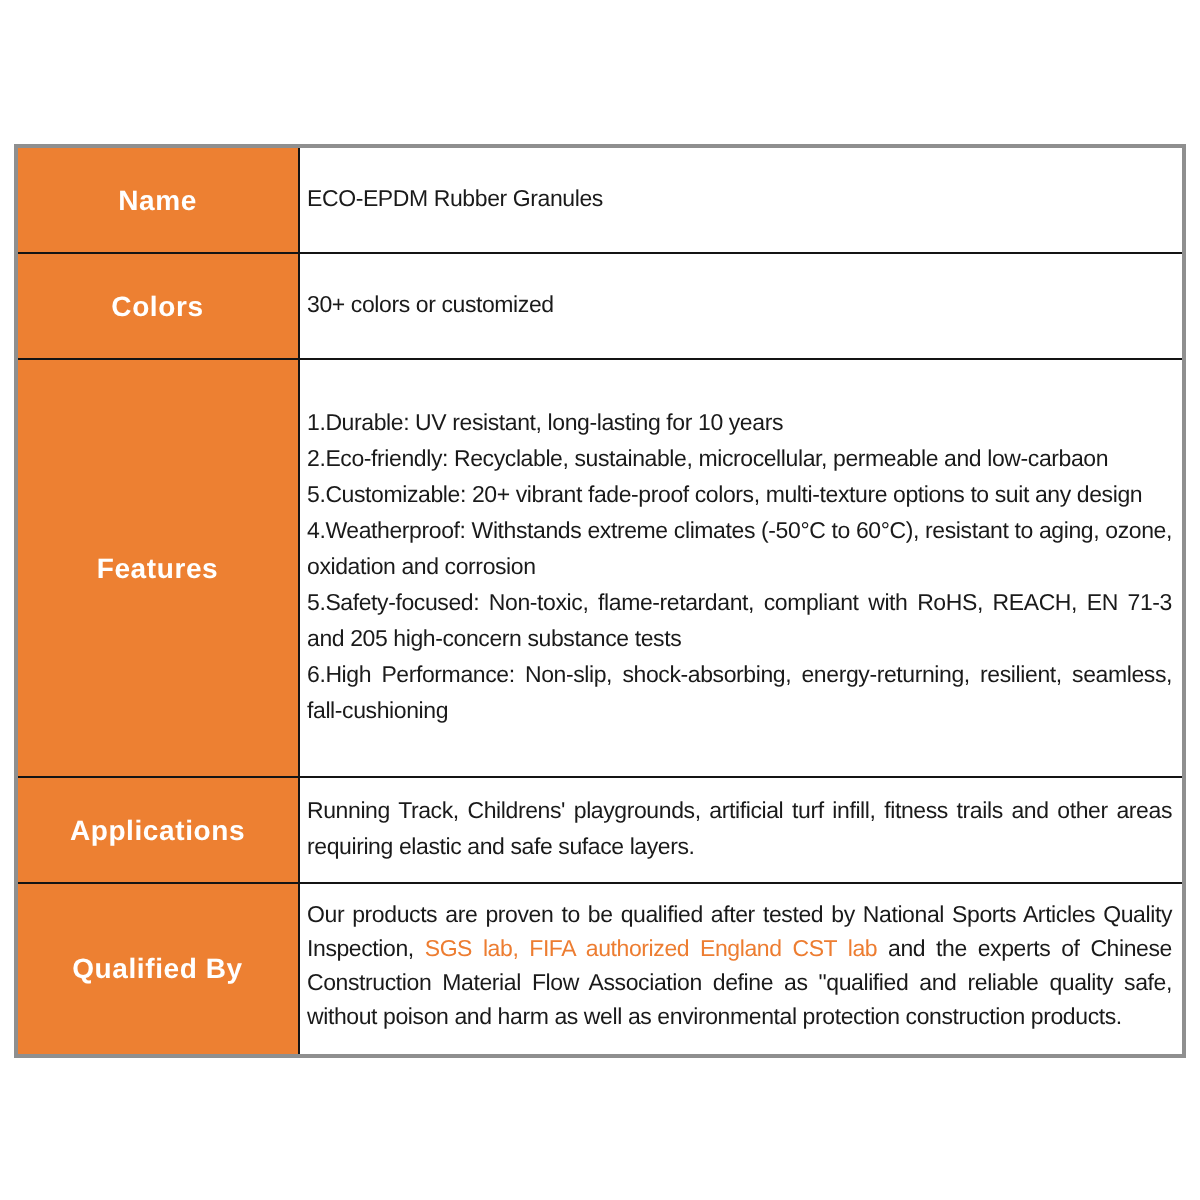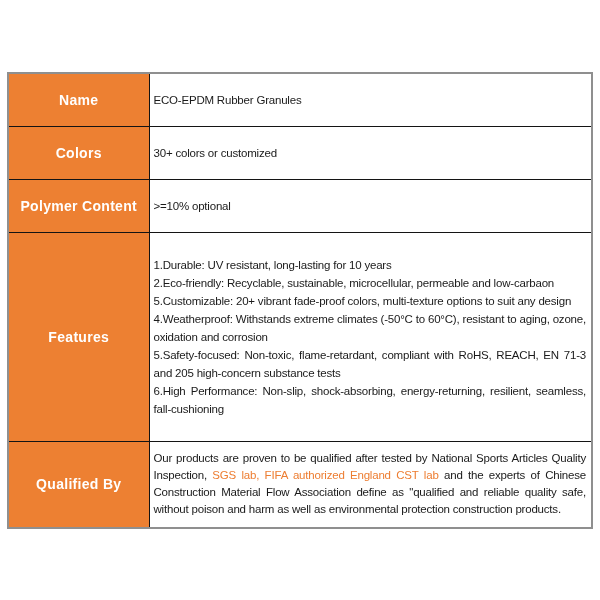--- a/index.html
+++ b/index.html
@@ -83,34 +83,34 @@
   <table class="spec">
     <tbody>
       <tr class="h23">
         <td class="hdr">Name</td>
         <td class="val">ECO-EPDM Rubber Granules</td>
       </tr>
       <tr class="h22">
         <td class="hdr">Colors</td>
         <td class="val">30+ colors or customized</td>
       </tr>
-      <tr class="h23">
-        <td class="hdr">Polymer Content</td>
-        <td class="val">&gt;=10% optional</td>
-      </tr>
       <tr class="h209">
         <td class="hdr">Features</td>
         <td class="val features-cell" id="features-cell">
             <div>1.Durable: UV resistant, long-lasting for 10 years</div>
             <div>2.Eco-friendly: Recyclable, sustainable, microcellular, permeable and low-carbaon</div>
             <div>5.Customizable: 20+ vibrant fade-proof colors, multi-texture options to suit any design</div>
             <div>4.Weatherproof: Withstands extreme climates (-50°C to 60°C), resistant to aging, ozone, oxidation and corrosion</div>
             <div>5.Safety-focused: Non-toxic, flame-retardant, compliant with RoHS, REACH, EN 71-3 and 205 high-concern substance tests</div>
             <div>6.High Performance: Non-slip, shock-absorbing, energy-returning, resilient, seamless, fall-cushioning</div>
           </td>
       </tr>
+      <tr class="h44">
+        <td class="hdr">Applications</td>
+        <td class="val apps-cell">Running Track, Childrens' playgrounds, artificial turf infill,  fitness trails and other areas requiring elastic and safe suface layers.</td>
+      </tr>
       <tr class="h86">
         <td class="hdr">Qualified By</td>
         <td class="val qualified-cell" id="qualified-cell"><span>Our products are proven to be qualified after tested by National Sports Articles Quality Inspection, </span><span class="accent">SGS lab, FIFA authorized England CST lab</span><span> and the experts of Chinese Construction Material Flow Association define as "qualified and reliable quality safe, without poison and harm as well as environmental protection construction products.</span></td>
       </tr>
     </tbody>
   </table>
 </div>
 
 </body></html>

